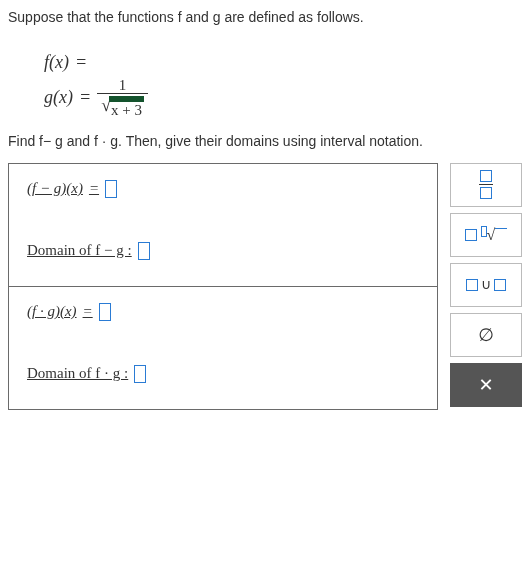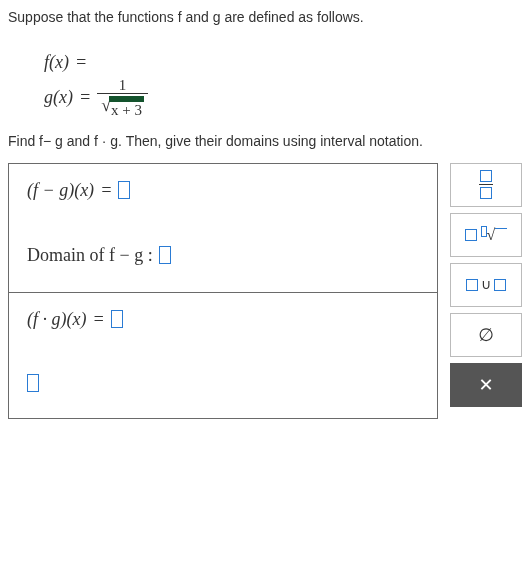--- a/index.html
+++ b/index.html
@@ -17,21 +17,21 @@
   .math-row { display: flex; align-items: center; gap: 6px; margin: 4px 0; }
   .frac { display: inline-flex; flex-direction: column; align-items: center; font-style: normal; font-size: 15px; line-height: 1.1; }
   .frac .num { padding: 0 4px; }
   .frac .den { border-top: 1px solid #333; padding: 2px 4px 0 4px; display:flex; align-items:flex-start; }
   .sqrt-sym { font-style: normal; font-size: 18px; margin-right: -2px;}
   .overline { border-top: 6px solid #14532d; padding: 0 2px; }
   .instruction { margin: 6px 0 14px 0; }
   
   .work-area { display: flex; gap: 12px; align-items: flex-start; }
   .answer-box { border: 1px solid #6a6a6a; width: 430px; }
-  .answer-row { padding: 16px 18px 26px 18px; font-family: 'Times New Roman', serif; font-style: italic; font-size: 18px; }
+  .answer-row { padding: 16px 18px 26px 18px; font-family: 'Times New Roman', serif; font-style: italic; font-size: 15px; text-decoration: underline; }
   .divider { border-top: 1px solid #6a6a6a; }
   .answer-row .label-row { display: flex; align-items: center; gap: 6px; margin-bottom: 44px; }
   .answer-row .label-row.last { margin-bottom: 0; }
   .blank { display: inline-block; width: 12px; height: 18px; border: 1px solid #2a7bd4; vertical-align: middle; }
 
   .palette { width: 72px; display:flex; flex-direction:column; gap:6px; }
   .pal { border: 1px solid #bbb; background: #fff; height: 44px; display:flex; align-items:center; justify-content:center; font-family: 'Times New Roman', serif; font-size: 13px; cursor:pointer; position:relative; }
   .mini-box { width: 12px; height: 12px; border: 1px solid #2a7bd4; display:inline-block; }
   .frac-btn { display:flex; flex-direction:column; align-items:center; gap:2px; }
   .frac-btn .bar { width: 14px; height:1px; background:#333; }
@@ -85,20 +85,21 @@
       </div>
     </div>
     <div class="divider"></div>
     <div class="answer-row">
       <div class="label-row">
         <span>(f · g)(x)</span>
         <span> = </span>
         <span class="blank"></span>
       </div>
       <div class="label-row last">
+        <span style="font-style:normal">Domain of f · g  :</span>
         <span class="blank"></span>
       </div>
     </div>
   </div>
 
   <div class="palette">
     <div class="pal">
       <div class="frac-btn">
         <span class="mini-box"></span>
         <span class="bar"></span>

